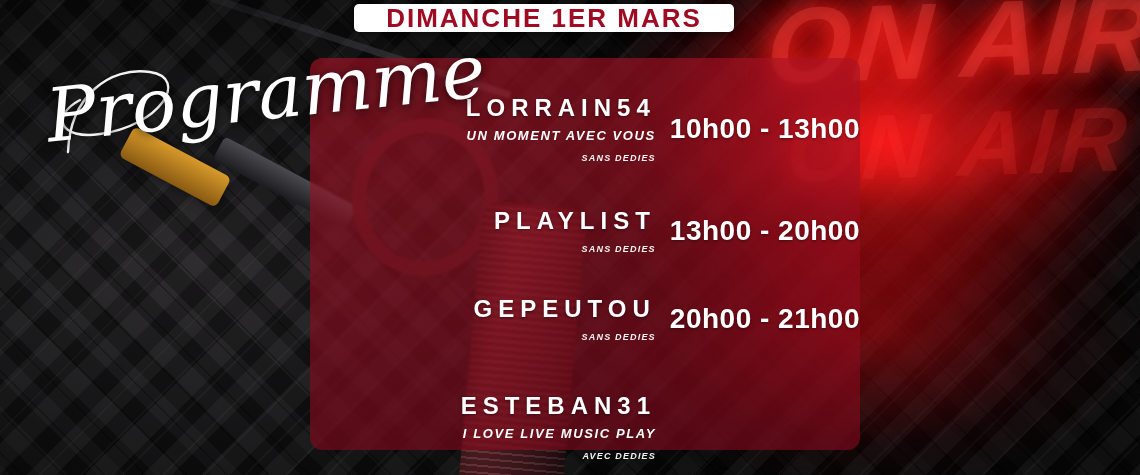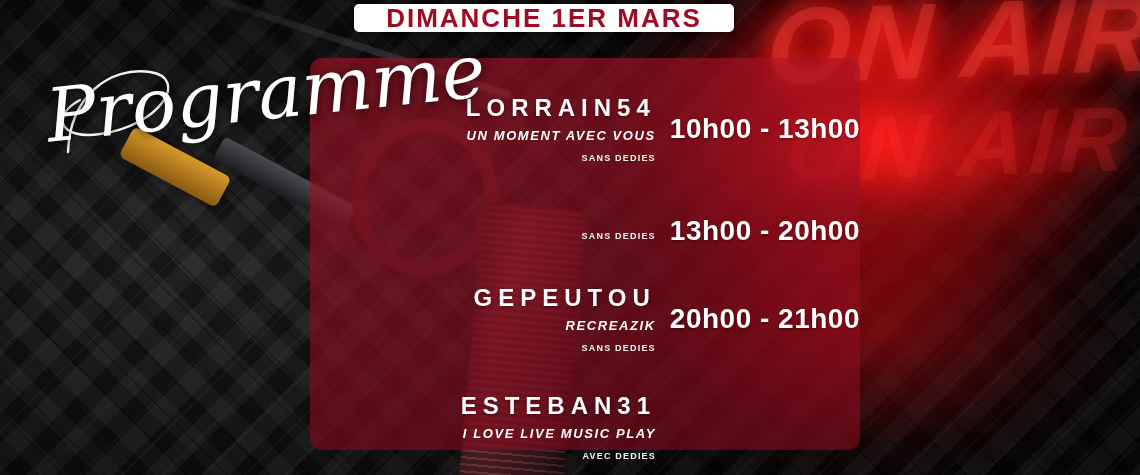--- a/index.html
+++ b/index.html
@@ -127,21 +127,21 @@
   }
   .row .title{
     font-weight:bold;font-size:24px;letter-spacing:6px;line-height:1.05;
     text-shadow:0 1px 3px rgba(0,0,0,.45);
   }
   .row .sub1{
     font-weight:bold;font-style:italic;font-size:13px;letter-spacing:1.6px;
     margin-top:7px;
   }
   .row .sub2{
-    font-weight:bold;font-size:9px;letter-spacing:1.2px;
+    font-weight:bold;font-style:italic;font-size:9px;letter-spacing:1.2px;
     margin-top:10px;opacity:.95;
   }
   .row .time{
     flex:1;color:#fff;font-weight:bold;font-size:28px;letter-spacing:.5px;
     text-shadow:0 1px 3px rgba(0,0,0,.45);
     white-space:nowrap;
   }
 
   
   .date-banner{
@@ -200,29 +200,29 @@
       <div class="left">
         <div class="title">LORRAIN54</div>
         <div class="sub1">UN MOMENT AVEC VOUS</div>
         <div class="sub2">SANS DEDIES</div>
       </div>
       <div class="time">10h00 - 13h00</div>
     </div>
 
     <div class="row" style="top:134px;">
       <div class="left">
+        <div class="title">PLAYLIST</div>
         <div class="sub2">SANS DEDIES</div>
       </div>
       <div class="time">13h00 - 20h00</div>
     </div>
 
     <div class="row" style="top:222px;">
       <div class="left">
         <div class="title">GEPEUTOU</div>
-        <div class="sub1">RECREAZIK</div>
         <div class="sub2">SANS DEDIES</div>
       </div>
       <div class="time">20h00 - 21h00</div>
     </div>
 
     <div class="row" style="top:330px;">
       <div class="left">
         <div class="title">ESTEBAN31</div>
         <div class="sub1">I LOVE LIVE MUSIC PLAY</div>
         <div class="sub2">AVEC DEDIES</div>

